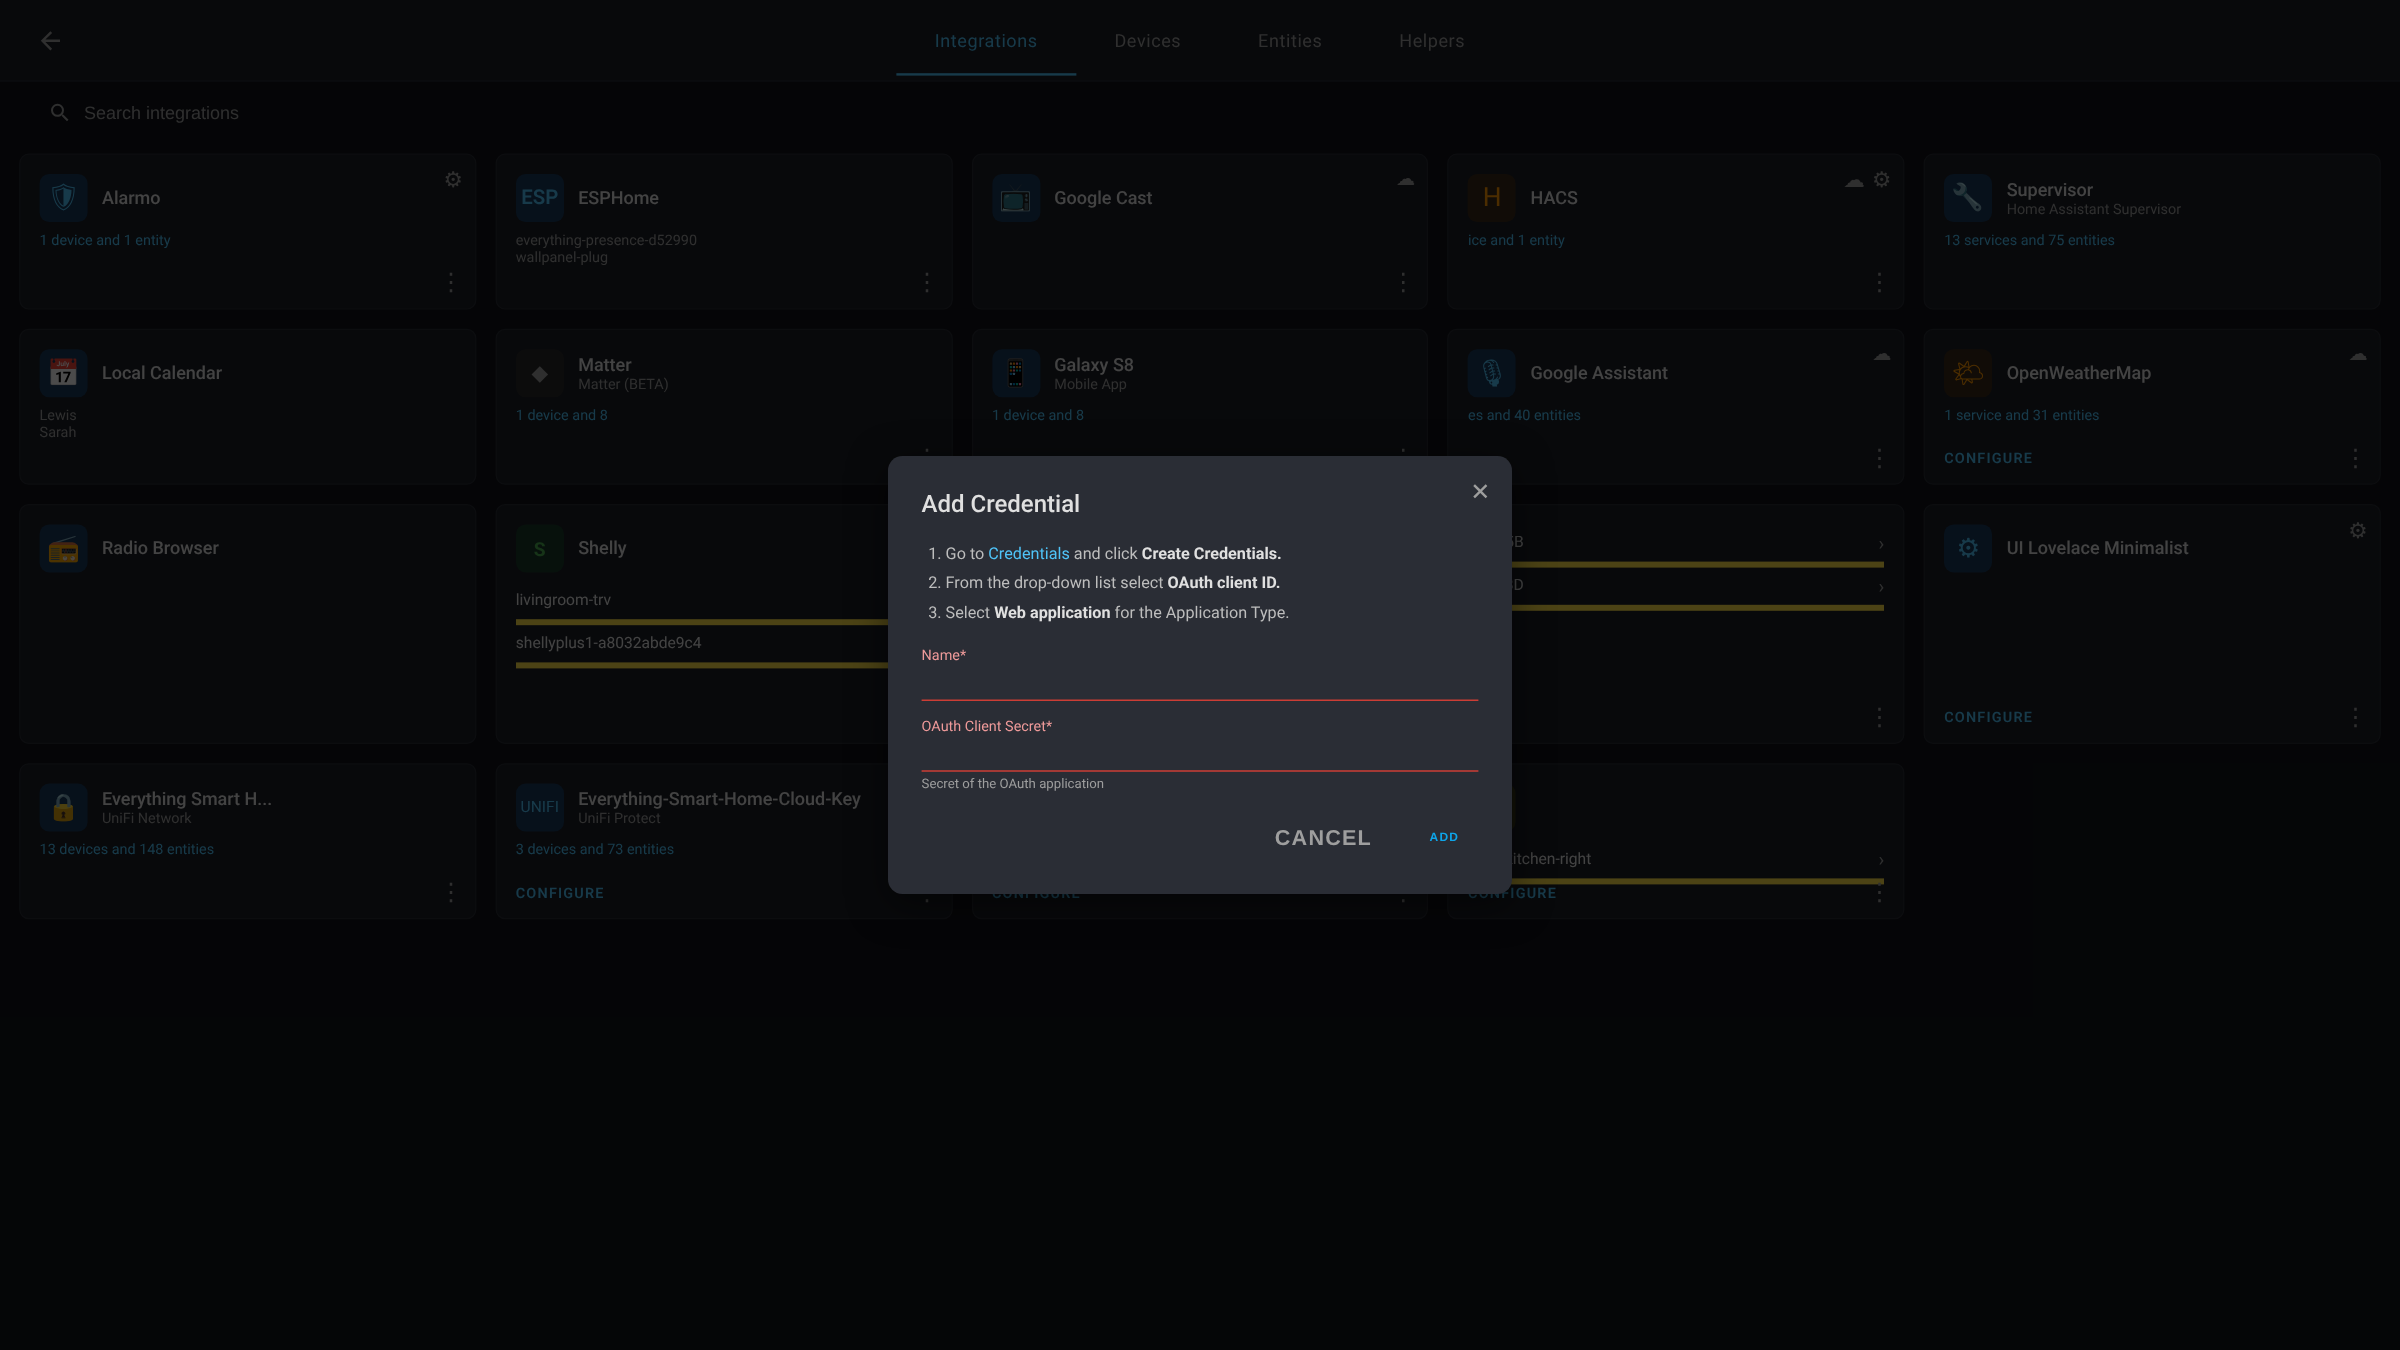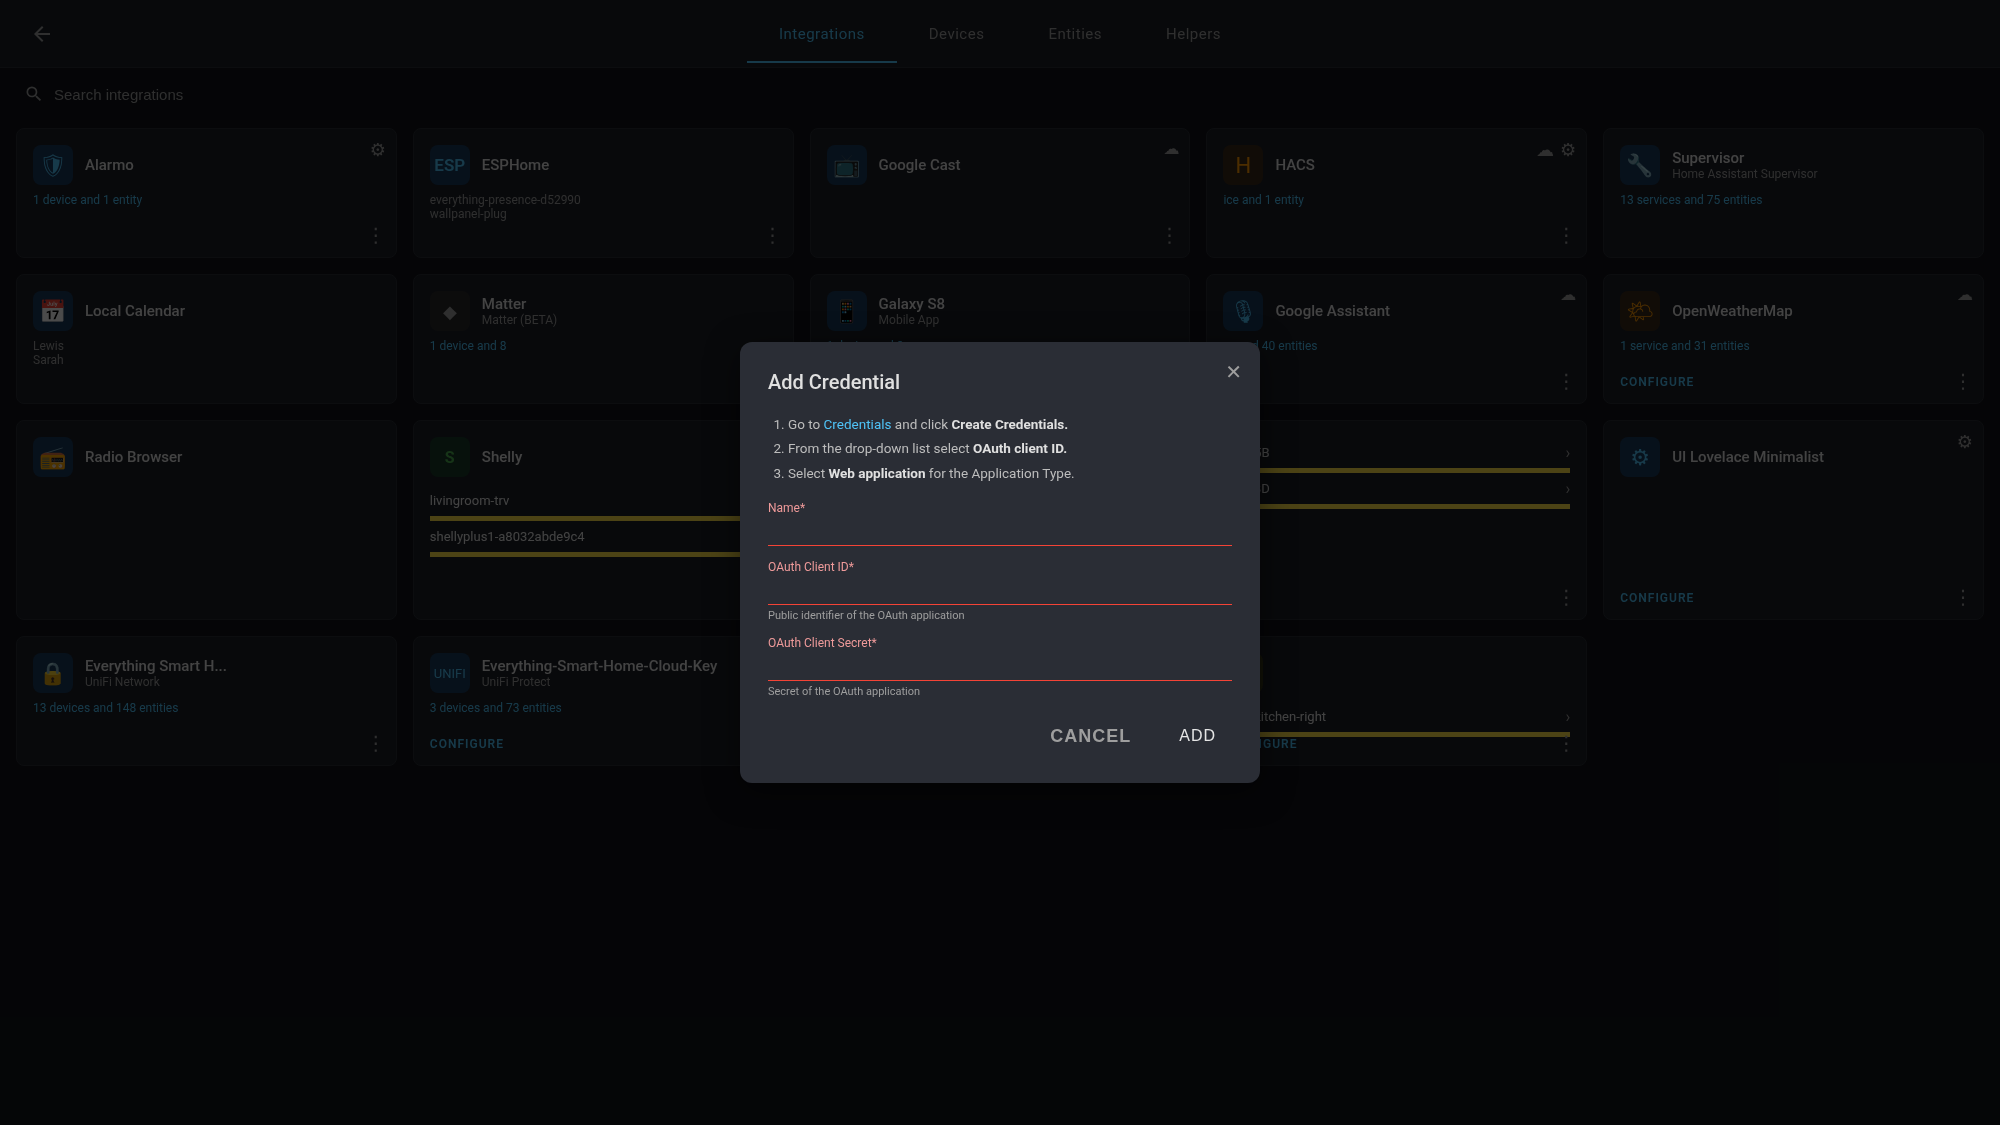--- a/index.html
+++ b/index.html
@@ -57,21 +57,21 @@
       position: absolute;
       bottom: 0; left: 0; right: 0;
       height: 2px;
       background: #4fc3f7;
     }
 
     
     .search-bar {
       display: flex;
       align-items: flex-end;
-      padding: 16px 24px;
+      padding: 16px 40px;
       background: #111318;
       gap: 12px;
     }
     .search-input-wrap {
       display: flex;
       align-items: center;
       gap: 10px;
       color: #9e9e9e;
     }
     .search-input-wrap input {
@@ -242,23 +242,23 @@
       color: #9e9e9e;
       font-size: 18px;
       font-weight: 600;
       letter-spacing: 1px;
       cursor: pointer;
       padding: 8px 16px;
     }
     .btn-add {
       background: transparent;
       border: none;
-      color: #e5e5e5;
-      font-size: 16px;
-      font-weight: 400;
+      color: #0ea5e9;
+      font-size: 10px;
+      font-weight: 700;
       letter-spacing: 1px;
       cursor: pointer;
       padding: 8px 16px;
     }
 
     
     .icon-blue { background: #1a3a5c; color: #4fc3f7; }
     .icon-orange { background: #3a2a1a; color: #ff9800; }
     .icon-green { background: #1a3a2a; color: #4caf50; }
     .icon-yellow { background: #3a3a1a; color: #ffeb3b; }
@@ -571,25 +571,20 @@
         <li>Go to <a href="#">Credentials</a> and click <strong>Create Credentials.</strong></li>
         <li>From the drop-down list select <strong>OAuth client ID.</strong></li>
         <li>Select <strong>Web application</strong> for the Application Type.</li>
       </ol>
 
       <div class="form-field">
         <label>Name*</label>
         <input type="text" style="">
       </div>
 
-      <div class="form-field">
-        <label>OAuth Client ID*</label>
-        <input type="text" style="">
-        <div class="helper">Public identifier of the OAuth application</div>
-      </div>
 
       <div class="form-field">
         <label>OAuth Client Secret*</label>
         <input type="text" style="">
         <div class="helper">Secret of the OAuth application</div>
       </div>
     </div>
     <div class="modal-actions">
       <button class="btn-cancel">CANCEL</button>
       <button class="btn-add">ADD</button>

